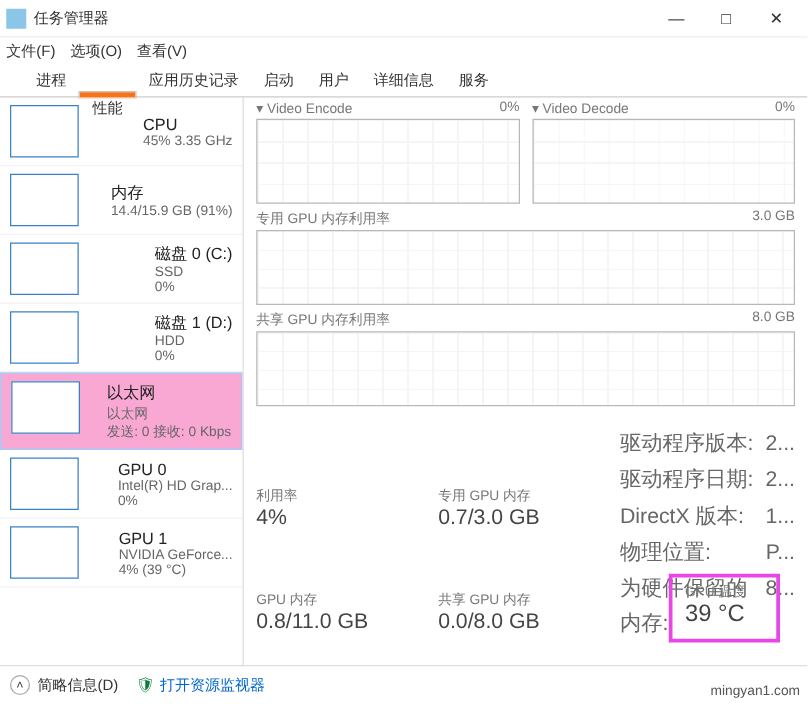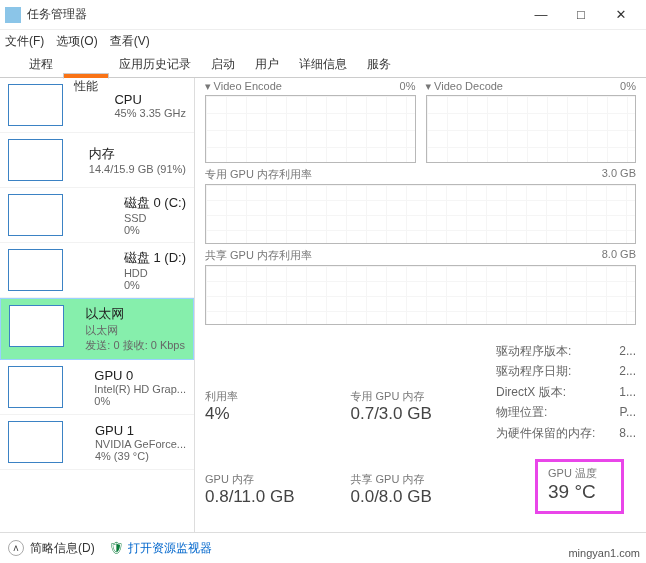--- a/index.html
+++ b/index.html
@@ -17,21 +17,21 @@
 
 
 .tabs { height: 26px; display: flex; border-bottom: 1px solid #ccc; padding-left: 19px; }
 .tabs .tab { padding: 4px 10px 0 10px; font-size: 12px; cursor: default; }
 .tabs .tab.active { border: 1px solid #ccc; border-bottom: 1px solid #fff; background: #f97316; position: relative; top: 1px; margin-top: 20px; }
 
 
 .content { display: flex; height: 455px; border-bottom: 1px solid #ddd; }
 .sidebar { width: 195px; border-right: 1px solid #ddd; overflow: hidden; }
 .sidebar-item { display: flex; padding: 6px 8px; cursor: default; border-bottom: 1px solid #f2f2f2; justify-content: space-between; }
-.sidebar-item.selected { background: #86efac; border: 1px solid #99d1ff; }
+.sidebar-item.selected { background: #f9a8d4; border: 1px solid #99d1ff; }
 .sidebar-item .thumb { width: 55px; height: 42px; border: 1px solid #3b82c4; background: #fff; margin-right: 10px; flex-shrink: 0; }
 .sidebar-item .meta { display: flex; flex-direction: column; justify-content: center; overflow: hidden; }
 .sidebar-item .name { font-size: 13px; color: #222; white-space: nowrap; overflow: hidden; text-overflow: ellipsis; }
 .sidebar-item .sub { font-size: 11px; color: #666; white-space: nowrap; overflow: hidden; text-overflow: ellipsis; }
 .sidebar-item .sub2 { font-size: 11px; color: #666; white-space: nowrap; overflow: hidden; text-overflow: ellipsis; }
 
 .detail { flex: 1; padding: 0 10px 10px 10px; overflow: hidden; position: relative; }
 
 
 .minirow { display: flex; gap: 10px; }
@@ -41,21 +41,21 @@
 
 .memrow .lbl { display: flex; justify-content: space-between; font-size: 11px; color: #777; padding: 4px 0 2px 0; }
 .memchart { height: 60px; border: 1px solid #b8b8b8; background: repeating-linear-gradient(to right, #f5f5f5 0 1px, transparent 1px 20px), repeating-linear-gradient(to bottom, #f5f5f5 0 1px, transparent 1px 15px); }
 
 
 .stats { display: flex; margin-top: 16px; }
 .statcol { flex: 1; }
 .statcol .slbl { font-size: 11px; color: #777; margin-top: 48px; }
 .statcol .sval { font-size: 17px; color: #444; margin-bottom: 8px; }
 
-.props { width: 140px; font-size: 12px; color: #666; text-align: right; }
+.props { width: 140px; font-size: 17px; color: #666; }
 .props div { display: flex; justify-content: space-between; line-height: 1.7; }
 
 
 .temp-highlight { position: absolute; border: 3px solid #e946e9; padding: 4px 24px 8px 10px; left: 340px; top: 381px; }
 .temp-highlight .slbl { font-size: 11px; color: #777; }
 .temp-highlight .sval { font-size: 19px; color: #444; }
 
 
 .footer { height: 30px; display: flex; align-items: center; padding: 0 8px; font-size: 12px; }
 .footer .chev { width: 16px; height: 16px; border: 1px solid #aaa; border-radius: 50%; display: inline-flex; align-items: center; justify-content: center; margin-right: 6px; font-size: 10px; }

